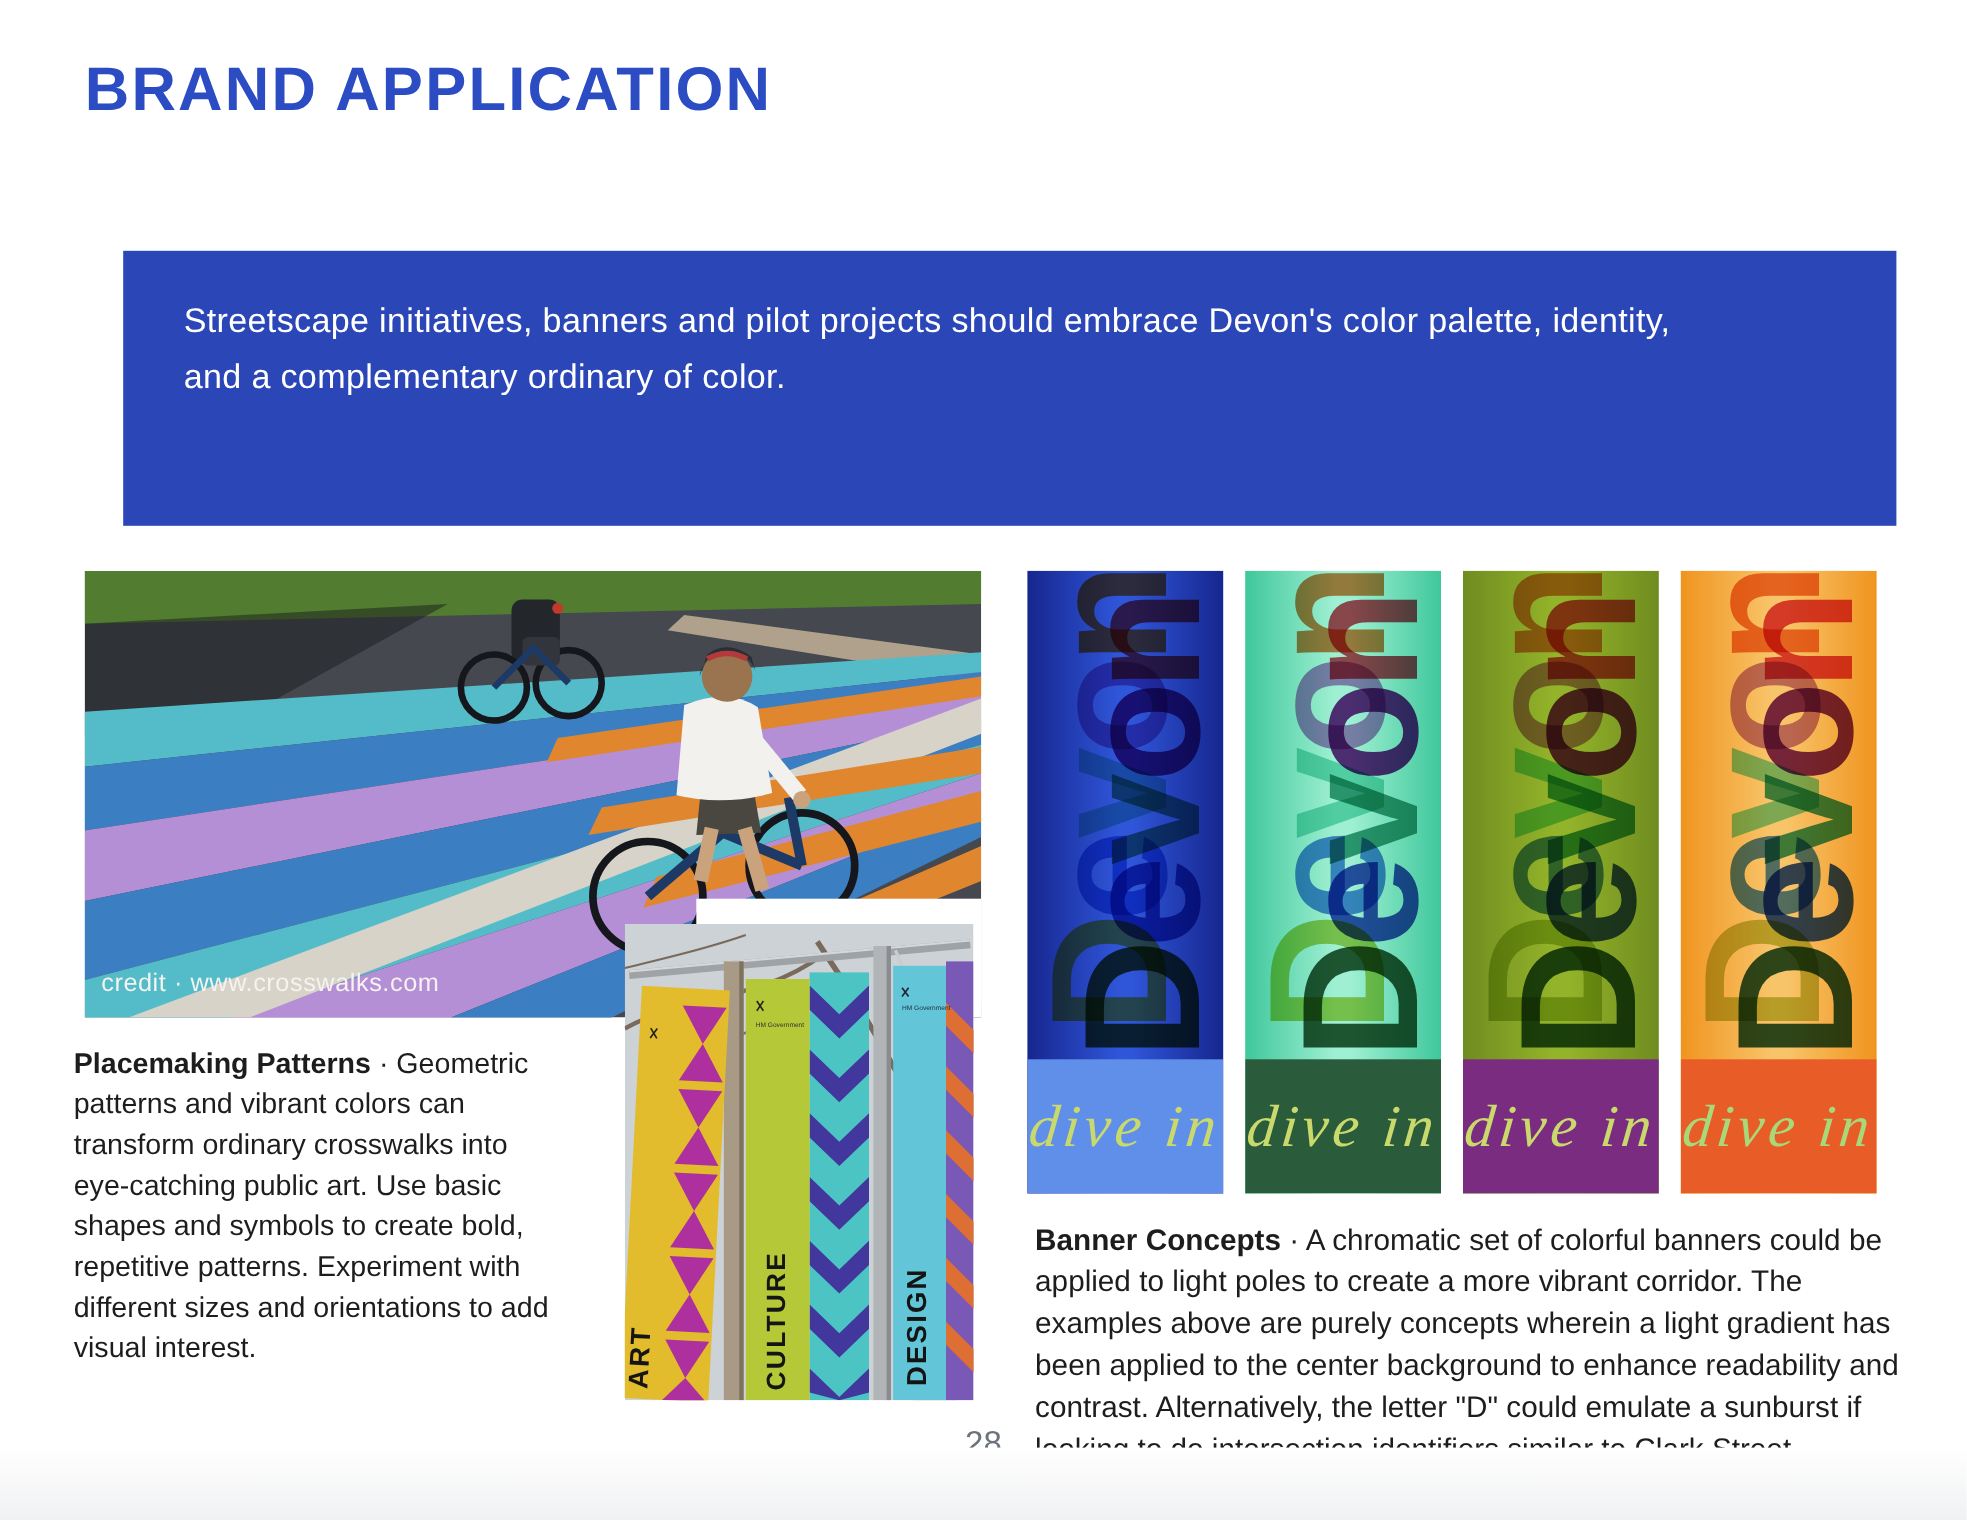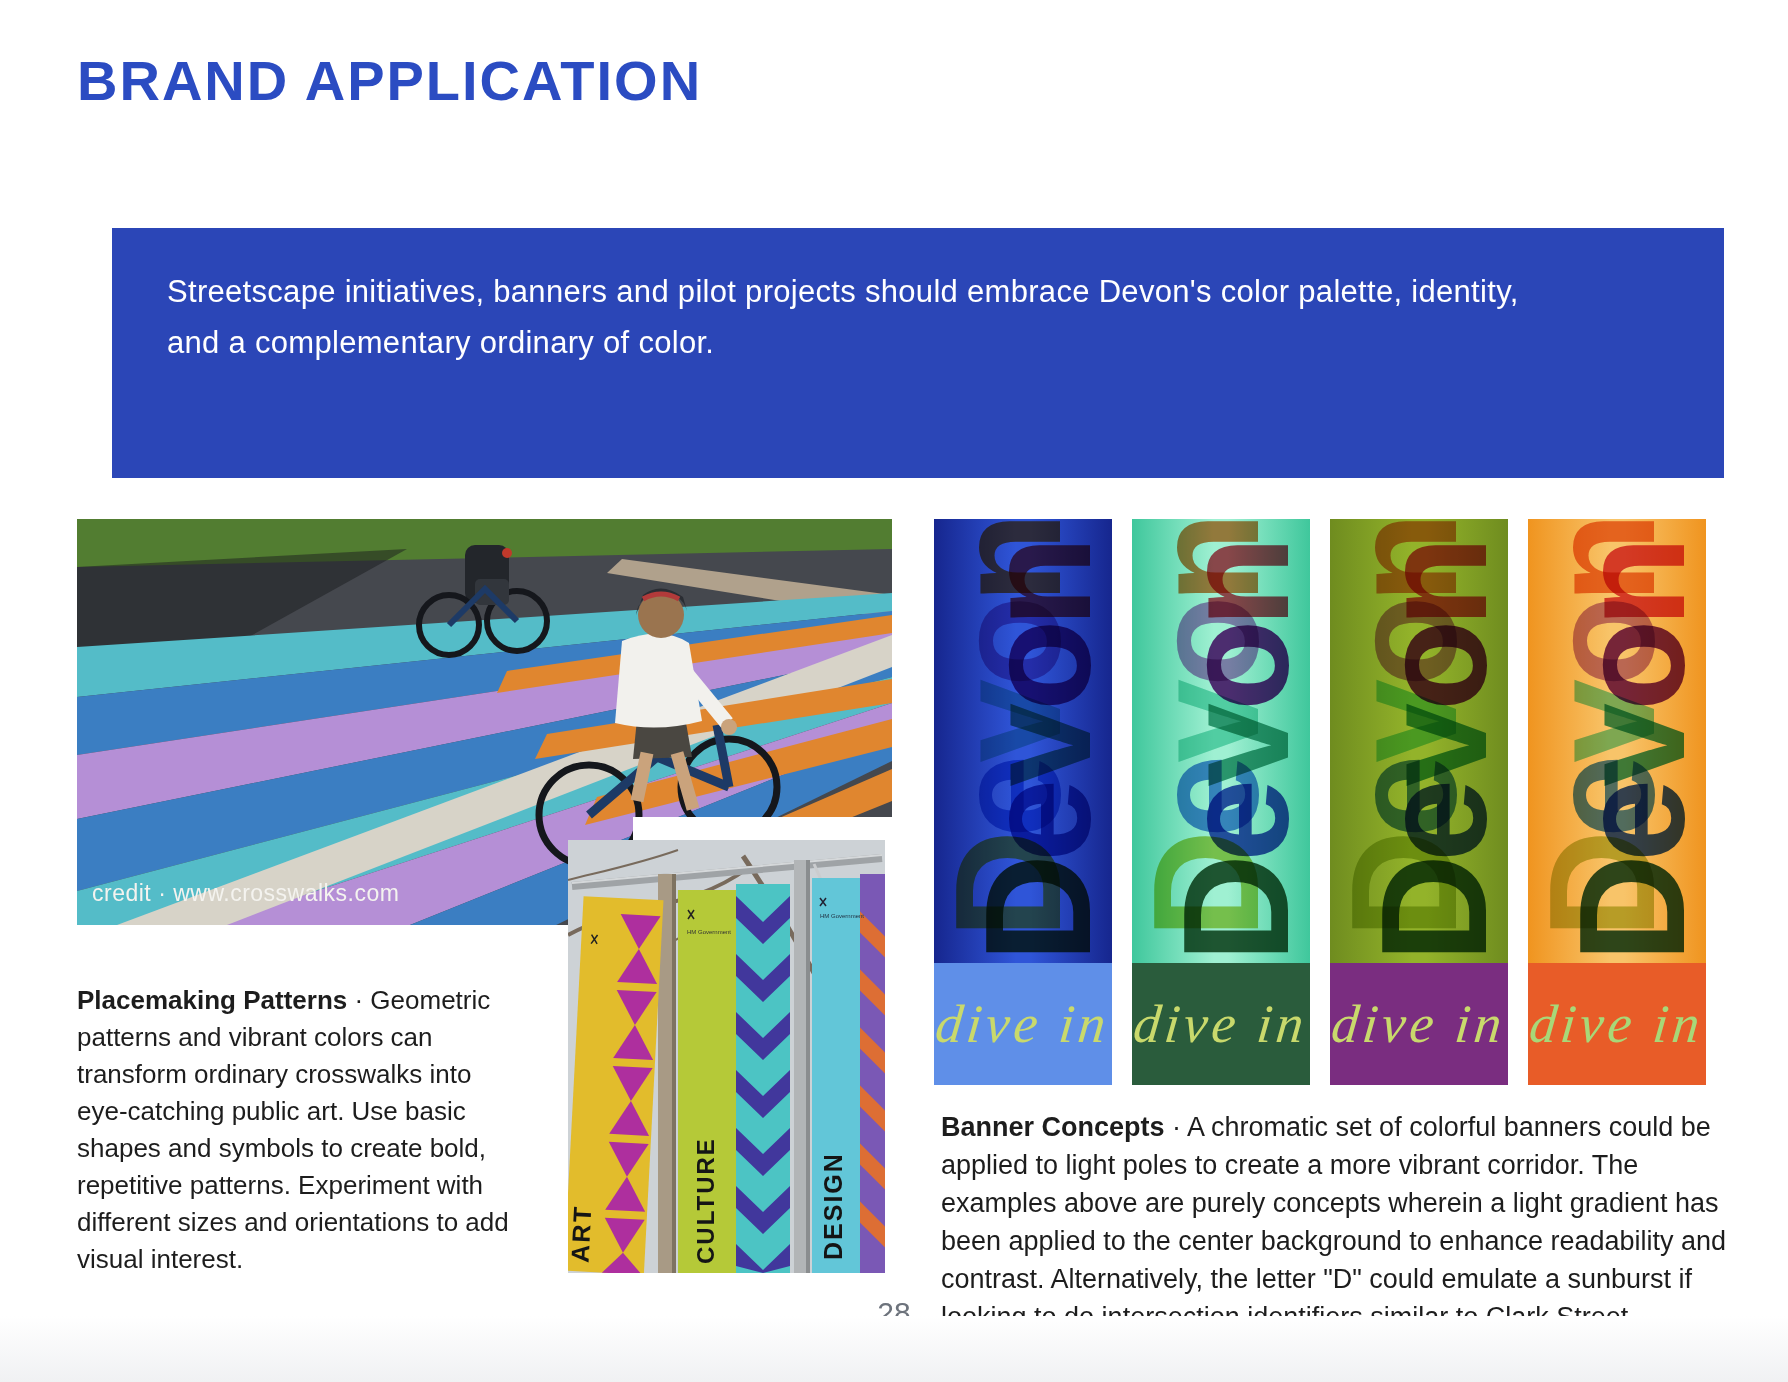--- a/index.html
+++ b/index.html
@@ -8,21 +8,21 @@
   .title{position:absolute;left:77px;top:48px;font-size:56px;font-weight:bold;
          letter-spacing:2px;color:#2b4cc2;}
   .subtitle{position:absolute;left:77px;top:146px;font-size:37px;font-weight:normal;color:#161616;}
   .callout{position:absolute;left:88px;top:228px;width:1612px;height:250px;background:#2b46b7;margin-left:24px;}
   .callout-inner{position:absolute;left:55px;top:38px;width:1420px;color:#ffffff;
                  font-size:31px;line-height:51px;font-weight:normal;letter-spacing:.3px;}
   .photo1{position:absolute;left:77px;top:519px;width:815px;height:406px;}
   .credit{position:absolute;left:92px;top:880px;font-size:23px;color:#f4f3ef;letter-spacing:.5px;}
   .photo2{position:absolute;left:568px;top:840px;width:317px;height:433px;}
   .caption{position:absolute;font-size:26px;line-height:37px;color:#1d1d1d;}
-  .caption1{left:77px;top:948px;width:452px;margin-top:34px;}
+  .caption1{left:67px;top:948px;width:452px;}
   .caption2{left:941px;top:1108px;width:800px;font-size:27px;line-height:38px;}
   .cap-head{font-weight:bold;}
   .devon-row{position:absolute;left:934px;top:519px;width:772px;height:566px;}
   .devon-banner{position:absolute;top:0;width:178px;height:566px;overflow:hidden;
       background:linear-gradient(90deg,var(--edge) 0%,var(--center) 46%,var(--center) 54%,var(--edge) 100%);}
   .devon-art{position:absolute;left:0;right:0;top:0;bottom:122px;}
   .word{position:absolute;top:50%;left:50%;white-space:nowrap;font-size:150px;font-weight:bold;
         letter-spacing:-8px;mix-blend-mode:multiply;opacity:.95;line-height:1;}
   .word-back{transform:translate(-50%,-50%) rotate(-90deg) translate(-12px,15px);}
   .word-front{transform:translate(-50%,-50%) rotate(-90deg) translate(12px,-15px);}

